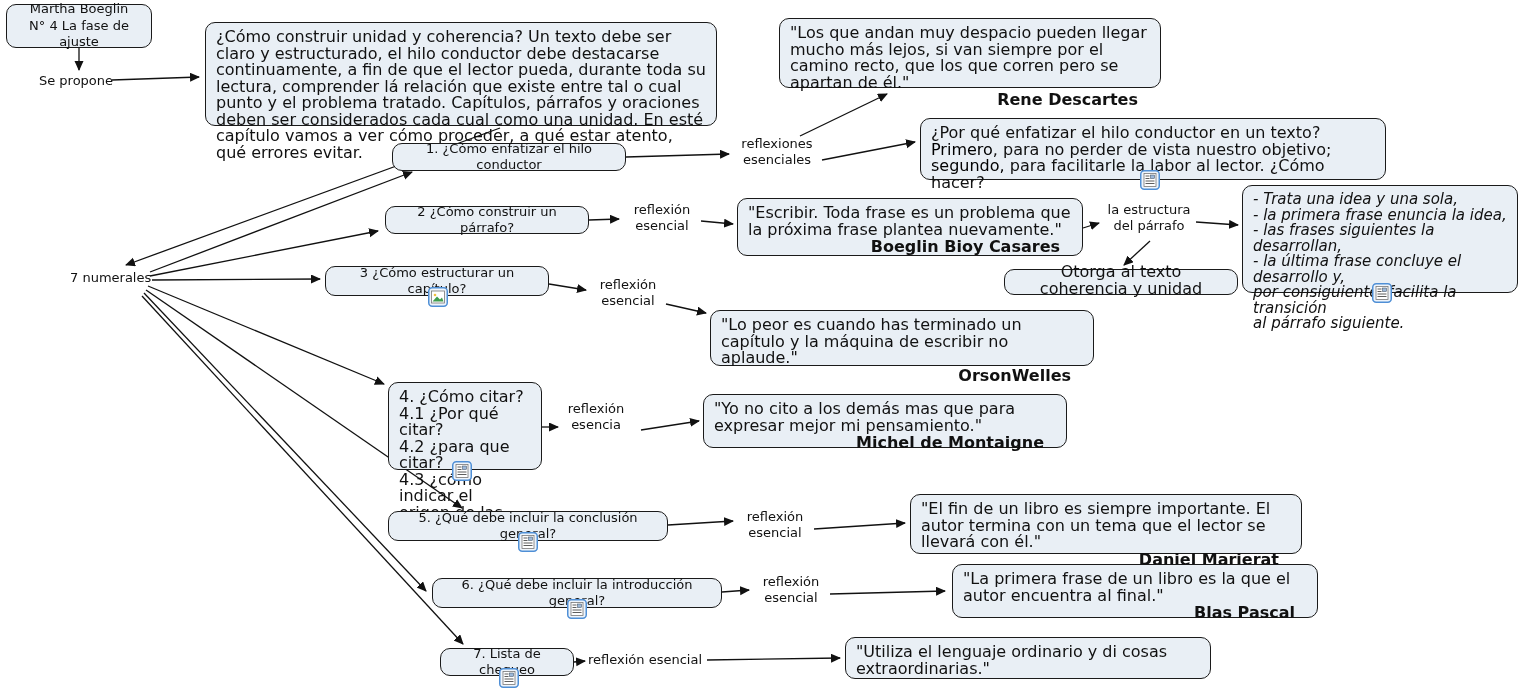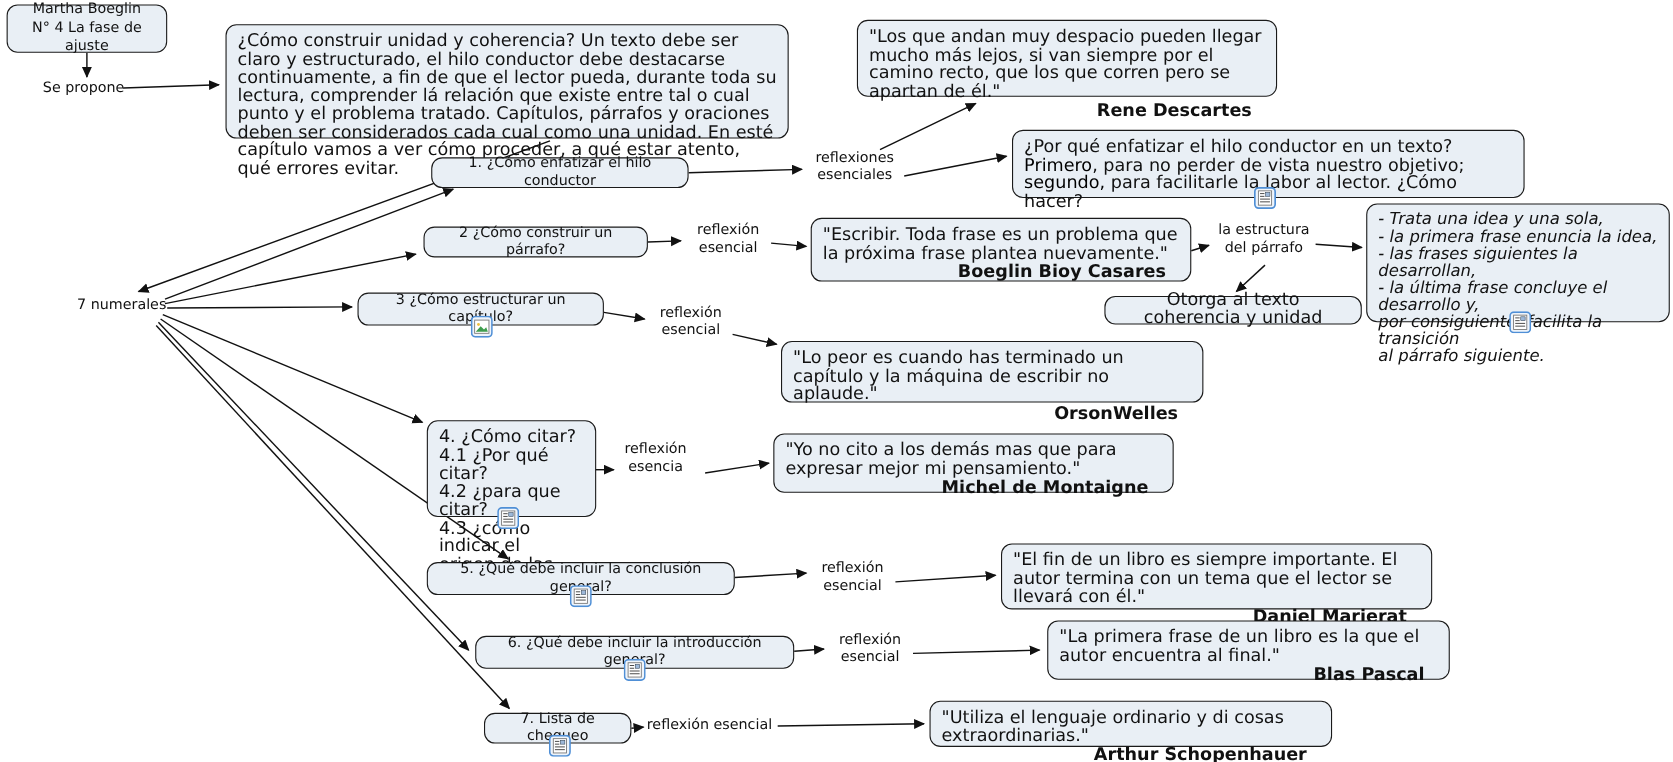--- a/index.html
+++ b/index.html
@@ -179,21 +179,20 @@
   <div id="pascal-box" class="box quote fs125">
     <div class="qtext">"La primera frase de un libro es la que el autor encuentra al final."</div>
     <div class="qauthor">Blas Pascal</div>
   </div>
 
   <div id="node7" class="box node">7. Lista de chequeo</div>
   <div id="label7" class="edge-label">reflexión esencial</div>
 
   <div id="schopenhauer-box" class="box quote fs125">
     <div class="qtext">"Utiliza el lenguaje ordinario y di cosas extraordinarias."</div>
-    <div class="qauthor">Arthur Schopenhauer</div>
   </div>
 
   <span id="icon-why" class="res-icon">
     <svg viewBox="0 0 20 20" width="20" height="20">
         <rect x="0.75" y="0.75" width="18.5" height="18.5" rx="3.5" fill="#eef4fb" stroke="#4f8fd6" stroke-width="1.5"></rect>
         <rect x="4" y="3.5" width="12" height="13" fill="#fff" stroke="#777" stroke-width="0.8"></rect>
         <rect x="10.5" y="5" width="4" height="3.5" fill="#9db8d9" stroke="#334455" stroke-width="0.5"></rect>
         <line x1="5.5" y1="6" x2="9.5" y2="6" stroke="#333" stroke-width="0.8"></line>
         <line x1="5.5" y1="8.5" x2="9.5" y2="8.5" stroke="#333" stroke-width="0.8"></line>
         <line x1="5.5" y1="11" x2="14.5" y2="11" stroke="#333" stroke-width="0.8"></line>

